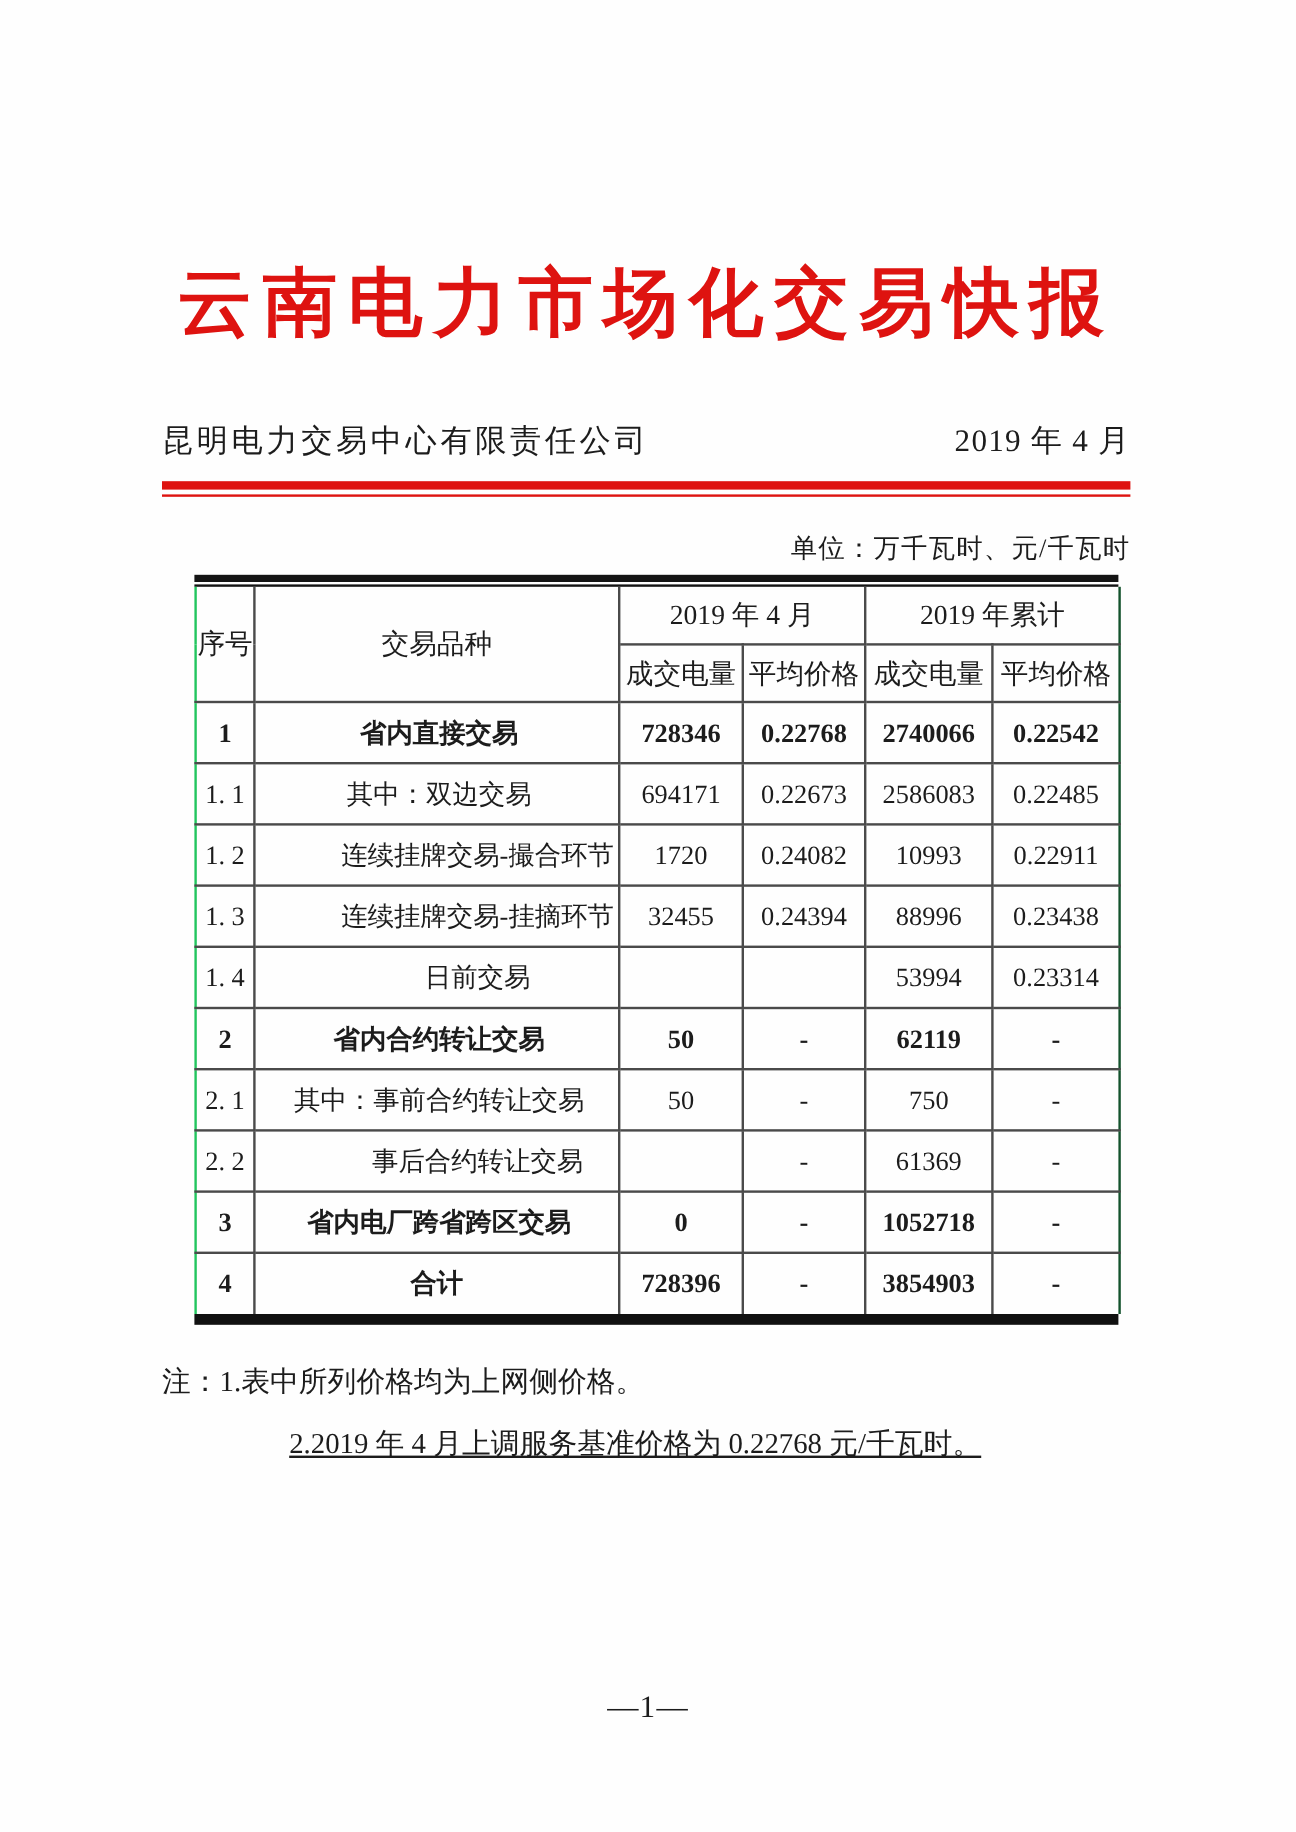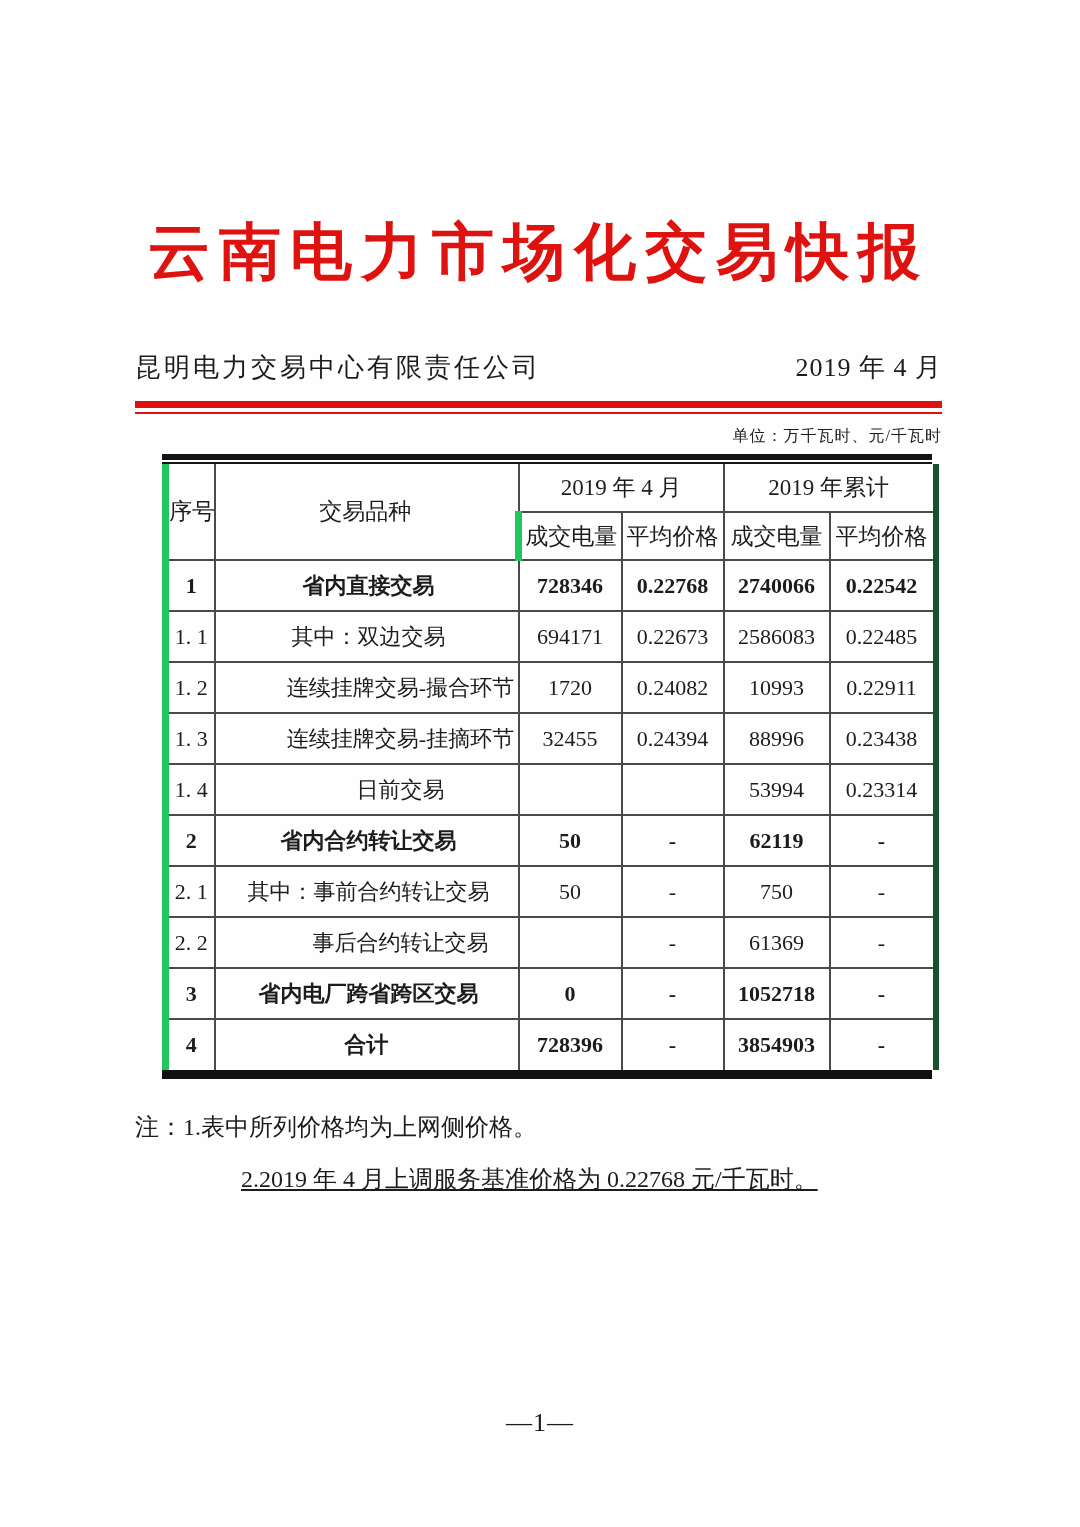--- a/index.html
+++ b/index.html
@@ -46,23 +46,23 @@
 
   
   .report-title {
     margin-top: 72px;
     text-align: center;
     font-size: 37px;
     font-weight: bold;
     white-space: nowrap;
   }
   .unit-note {
-    margin-top: 12px;
+    margin-top: 28px;
     text-align: right;
-    font-size: 16px;
+    font-size: 22px;
     letter-spacing: 1px;
   }
 
   
   .table-wrap {
     margin-top: 7px;
     margin-left: 27px;
     width: 770px;
   }
   .rule-top-thick { height: 6px; background: #141414; }
@@ -80,22 +80,22 @@
     vertical-align: middle;
     font-weight: normal;
     font-size: 22px;
     white-space: nowrap;
     overflow: hidden;
   }
   table.stats thead tr:first-child th { border-top: 0; height: 48px; font-size: 23px; }
   table.stats thead tr:last-child  th { height: 48px; font-size: 23px; }
   table.stats tbody tr td { height: 51px; }
   table.stats tbody tr:last-child td { border-bottom: 0; }
-  table.stats th:first-child, table.stats td:first-child { border-left: 7px solid #22c55e; }
-  table.stats th:last-child,  table.stats td:last-child  { border-right: 6px solid #14532d; }
+  table.stats th:first-child, table.stats td:first-child { border-left: 2px solid #22c55e; }
+  table.stats th:last-child,  table.stats td:last-child  { border-right: 2px solid #14532d; }
 
   tr.bold td { font-weight: bold; }
   td.name-left  { text-align: left; padding-left: 4px; }
   td.name-left.indent-deep { padding-left: 68px; }
   td.name-center { text-align: center; }
 
   
   .notes {
     margin-top: 34px;
     font-size: 24px;

